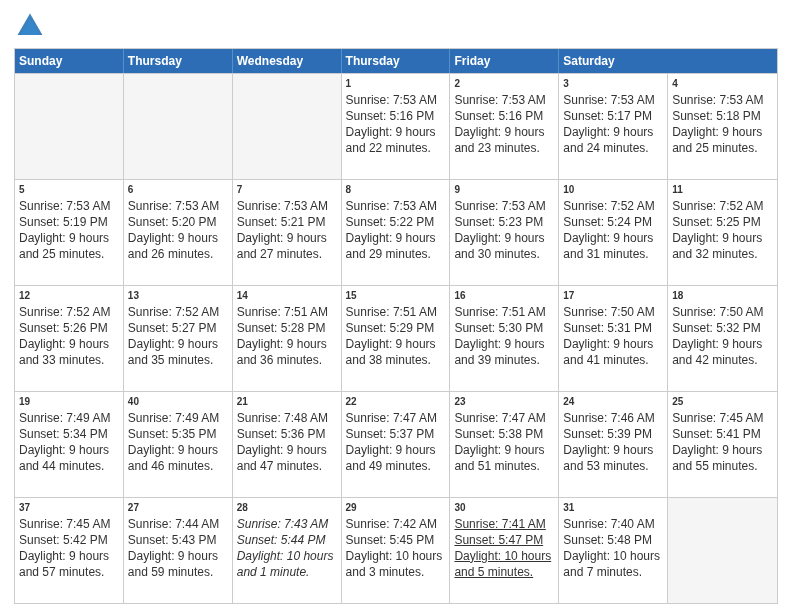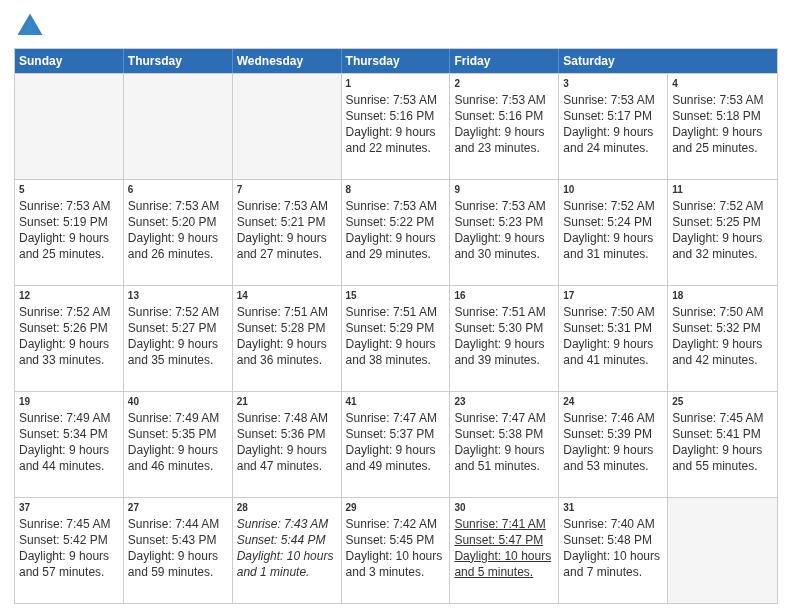--- a/index.html
+++ b/index.html
@@ -231,21 +231,21 @@
 Daylight: 9 hours
 and 44 minutes.</span></div>
           <div class="cal-cell"><span class="day-num">40</span><span class="cell-text" style="white-space: pre-line;">Sunrise: 7:49 AM
 Sunset: 5:35 PM
 Daylight: 9 hours
 and 46 minutes.</span></div>
           <div class="cal-cell"><span class="day-num">21</span><span class="cell-text" style="white-space: pre-line;">Sunrise: 7:48 AM
 Sunset: 5:36 PM
 Daylight: 9 hours
 and 47 minutes.</span></div>
-          <div class="cal-cell"><span class="day-num">41</span><span class="cell-text" style="white-space: pre-line;">Sunrise: 7:47 AM
+          <div class="cal-cell"><span class="day-num">22</span><span class="cell-text" style="white-space: pre-line;">Sunrise: 7:47 AM
 Sunset: 5:37 PM
 Daylight: 9 hours
 and 49 minutes.</span></div>
           <div class="cal-cell"><span class="day-num">23</span><span class="cell-text" style="white-space: pre-line;">Sunrise: 7:47 AM
 Sunset: 5:38 PM
 Daylight: 9 hours
 and 51 minutes.</span></div>
           <div class="cal-cell"><span class="day-num">24</span><span class="cell-text" style="white-space: pre-line;">Sunrise: 7:46 AM
 Sunset: 5:39 PM
 Daylight: 9 hours

